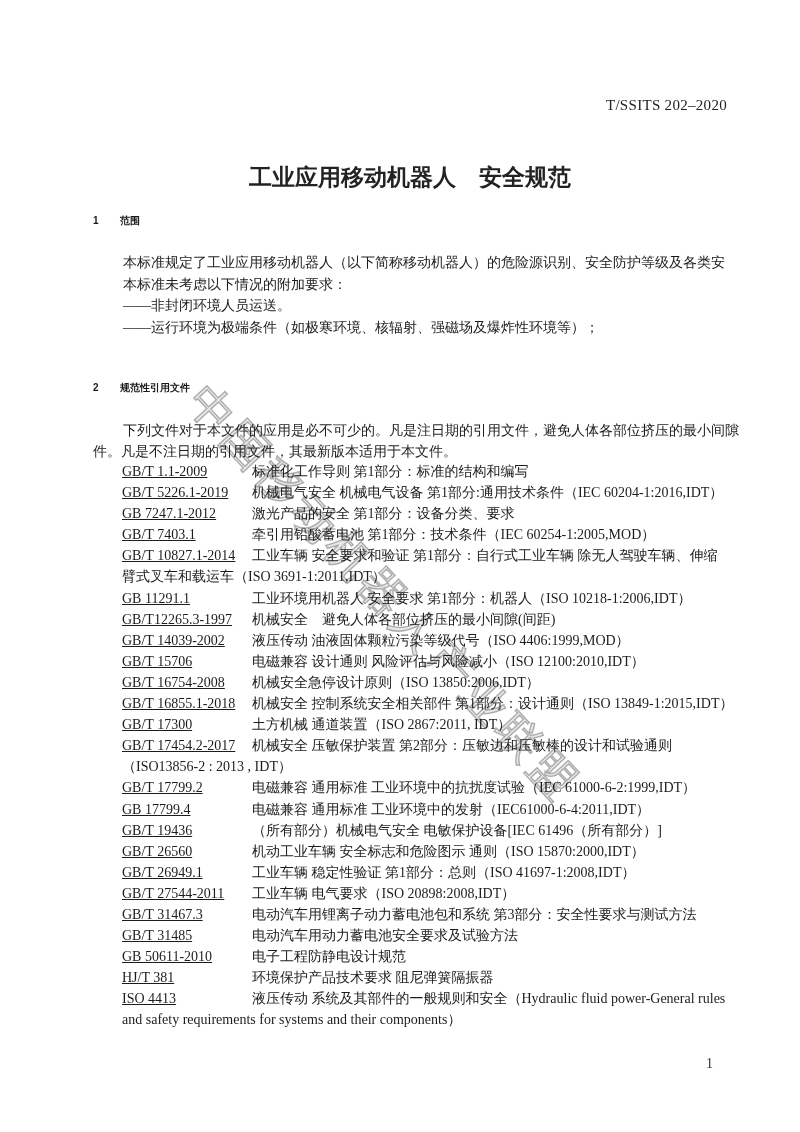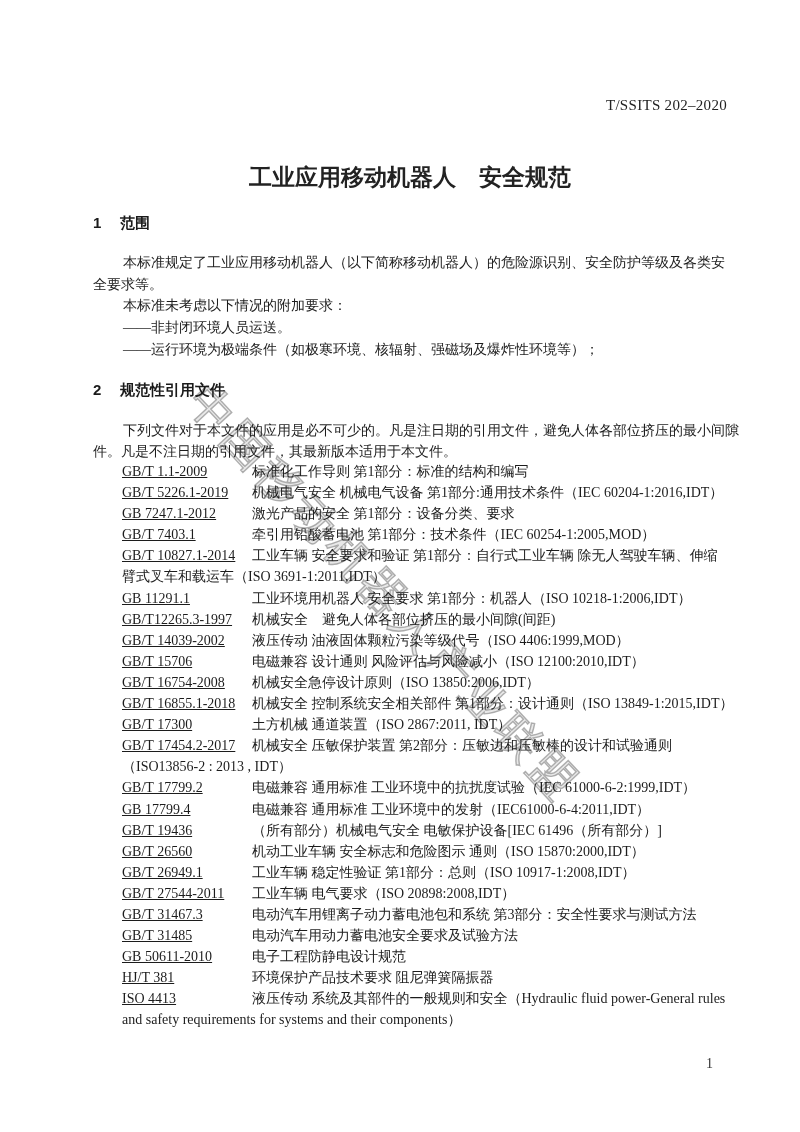--- a/index.html
+++ b/index.html
@@ -21,21 +21,21 @@
   .doc-title {
     position:absolute; top:152px; left:93px; right:73px;
     text-align:center;
     font-size:23px; font-weight:bold;
     font-family:"Liberation Sans","DejaVu Sans",sans-serif;
     color:#222;
     margin:10px;
   }
   .sec-heading {
     position:absolute; left:93px;
-    font-size:15px; font-weight:bold;
+    font-size:10px; font-weight:bold;
     font-family:"Liberation Sans","DejaVu Sans",sans-serif;
     color:#1a1a1a;
     white-space:nowrap;
   }
   #sec1-heading { top:214px; }
   #sec2-heading { top:381px; }
   .h-num { display:inline-block; min-width:27px; }
   .body-block {
     position:absolute; left:93px; right:60px;
     font-size:14px; line-height:21.7px;
@@ -81,21 +81,20 @@
     <div class="doc-number">T/SSITS 202–2020</div>
 
     <h1 class="doc-title">工业应用移动机器人　安全规范</h1>
 
     <div class="sec-heading" id="sec1-heading">
       <span class="h-num">1</span><span>范围</span>
     </div>
 
     <div class="body-block" id="scope-body">
       <div class="t-line indent">本标准规定了工业应用移动机器人（以下简称移动机器人）的危险源识别、安全防护等级及各类安</div>
-      <div class="t-line">全要求等。</div>
       <div class="t-line indent">本标准未考虑以下情况的附加要求：</div>
       <div class="t-line indent">——非封闭环境人员运送。</div>
       <div class="t-line indent">——运行环境为极端条件（如极寒环境、核辐射、强磁场及爆炸性环境等）；</div>
     </div>
 
     <div class="sec-heading" id="sec2-heading">
       <span class="h-num">2</span><span>规范性引用文件</span>
     </div>
 
     <div class="body-block" id="refs-intro">
@@ -116,21 +115,21 @@
       <div class="ref-line"><span class="ref-code">GB/T 15706</span><span class="ref-desc">电磁兼容 设计通则 风险评估与风险减小（ISO 12100:2010,IDT）</span></div>
       <div class="ref-line"><span class="ref-code">GB/T 16754-2008</span><span class="ref-desc">机械安全急停设计原则（ISO 13850:2006,IDT）</span></div>
       <div class="ref-line"><span class="ref-code">GB/T 16855.1-2018</span><span class="ref-desc">机械安全 控制系统安全相关部件 第1部分：设计通则（ISO 13849-1:2015,IDT）</span></div>
       <div class="ref-line"><span class="ref-code">GB/T 17300</span><span class="ref-desc">土方机械 通道装置（ISO 2867:2011, IDT）</span></div>
       <div class="ref-line"><span class="ref-code">GB/T 17454.2-2017</span><span class="ref-desc">机械安全 压敏保护装置 第2部分：压敏边和压敏棒的设计和试验通则</span></div>
       <div class="ref-line cont">（ISO13856-2 : 2013 , IDT）</div>
       <div class="ref-line"><span class="ref-code">GB/T 17799.2</span><span class="ref-desc">电磁兼容 通用标准 工业环境中的抗扰度试验（IEC 61000-6-2:1999,IDT）</span></div>
       <div class="ref-line"><span class="ref-code">GB 17799.4</span><span class="ref-desc">电磁兼容 通用标准 工业环境中的发射（IEC61000-6-4:2011,IDT）</span></div>
       <div class="ref-line"><span class="ref-code">GB/T 19436</span><span class="ref-desc">（所有部分）机械电气安全 电敏保护设备[IEC 61496（所有部分）]</span></div>
       <div class="ref-line"><span class="ref-code">GB/T 26560</span><span class="ref-desc">机动工业车辆 安全标志和危险图示 通则（ISO 15870:2000,IDT）</span></div>
-      <div class="ref-line"><span class="ref-code">GB/T 26949.1</span><span class="ref-desc">工业车辆 稳定性验证 第1部分：总则（ISO 10917-1:2008,IDT）</span></div>
+      <div class="ref-line"><span class="ref-code">GB/T 26949.1</span><span class="ref-desc">工业车辆 稳定性验证 第1部分：总则（ISO 41697-1:2008,IDT）</span></div>
       <div class="ref-line"><span class="ref-code">GB/T 27544-2011</span><span class="ref-desc">工业车辆 电气要求（ISO 20898:2008,IDT）</span></div>
       <div class="ref-line"><span class="ref-code">GB/T 31467.3</span><span class="ref-desc">电动汽车用锂离子动力蓄电池包和系统 第3部分：安全性要求与测试方法</span></div>
       <div class="ref-line"><span class="ref-code">GB/T 31485</span><span class="ref-desc">电动汽车用动力蓄电池安全要求及试验方法</span></div>
       <div class="ref-line"><span class="ref-code">GB 50611-2010</span><span class="ref-desc">电子工程防静电设计规范</span></div>
       <div class="ref-line"><span class="ref-code">HJ/T 381</span><span class="ref-desc">环境保护产品技术要求 阻尼弹簧隔振器</span></div>
       <div class="ref-line"><span class="ref-code">ISO 4413</span><span class="ref-desc">液压传动 系统及其部件的一般规则和安全（Hydraulic fluid power-General rules</span></div>
       <div class="ref-line cont">and safety requirements for systems and their components）</div>
     </div>
 
     <div class="page-number">1</div>

